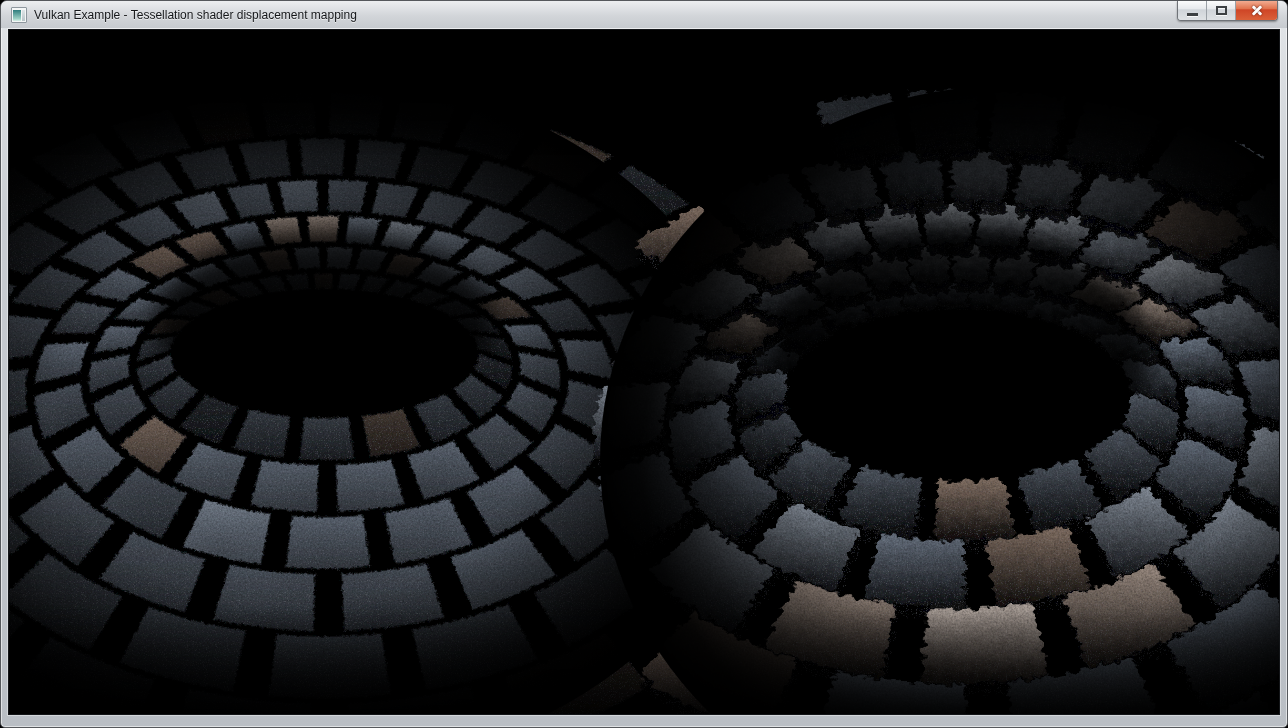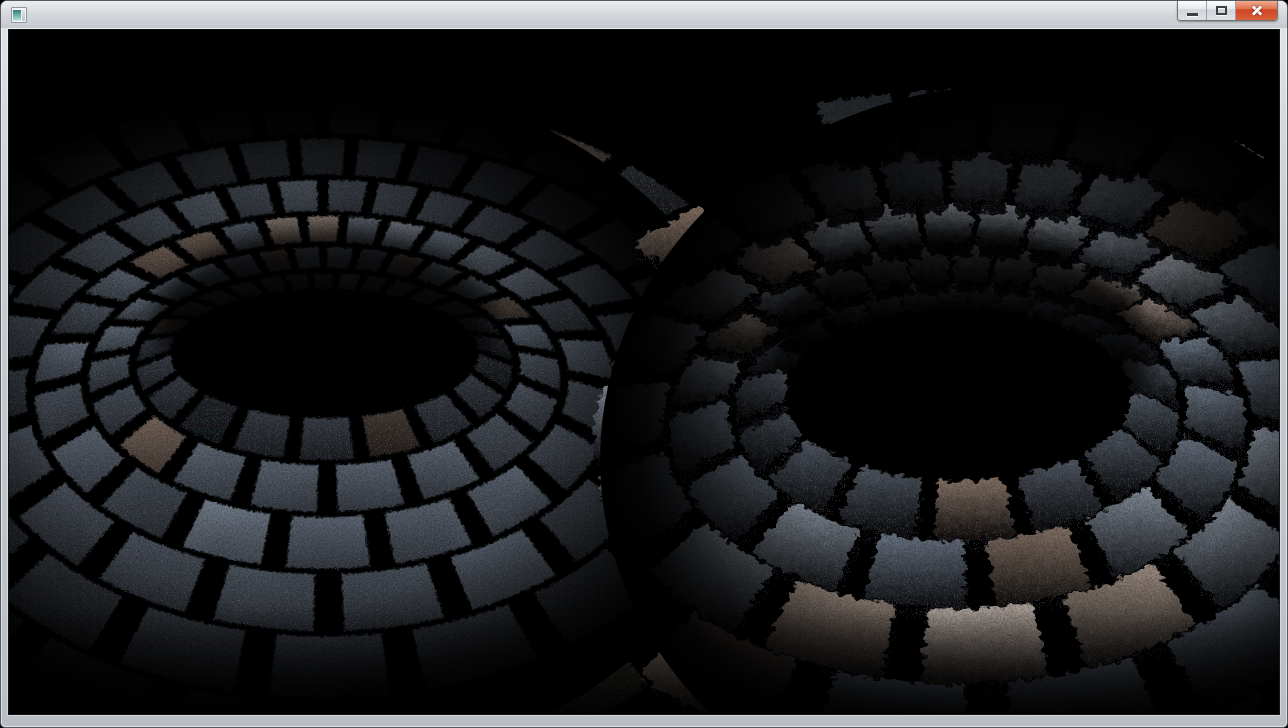--- a/index.html
+++ b/index.html
@@ -56,20 +56,21 @@
 </style>
 </head>
 <body>
 
 <div class="win">
   <div class="titlebar">
     <div class="app-icon">
       <div class="pane"></div>
       <div class="strip"></div>
     </div>
+    <div class="title">Vulkan Example - Tessellation shader displacement mapping</div>
     <div class="controls">
       <div class="btn" title="Minimize">
         <span class="glyph-min"></span>
       </div>
       <div class="btn" title="Maximize">
         <span class="glyph-max"></span>
       </div>
       <div class="btn close" title="Close">
         <span class="glyph-close"></span>
       </div>

